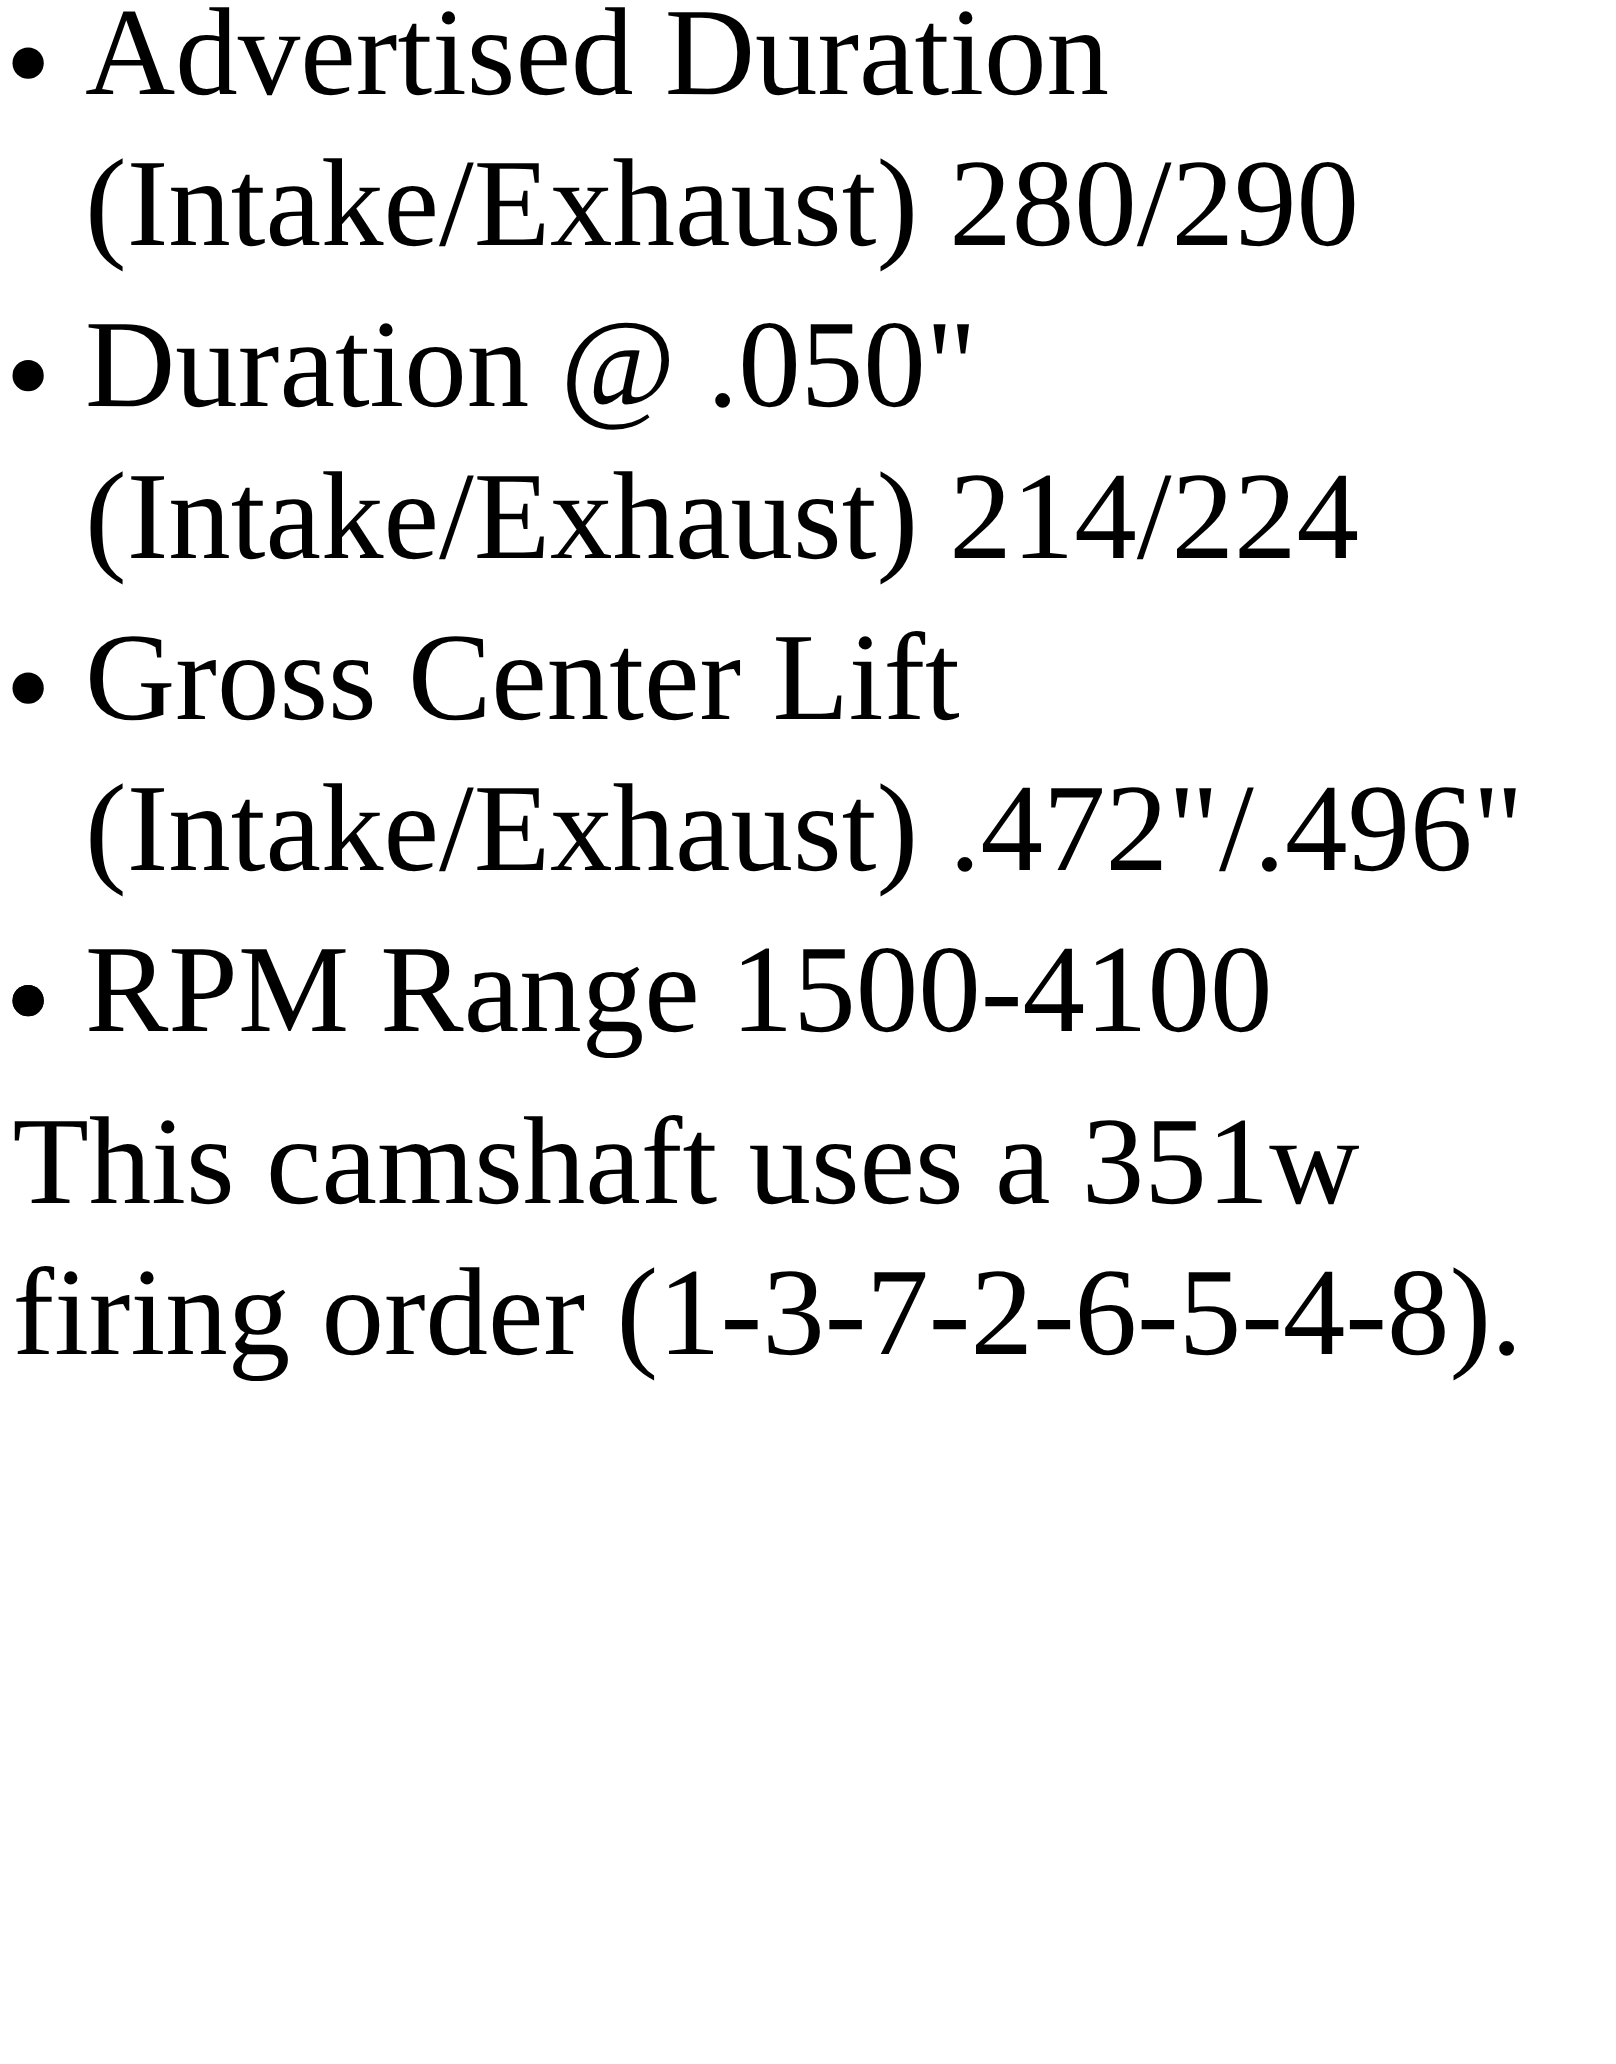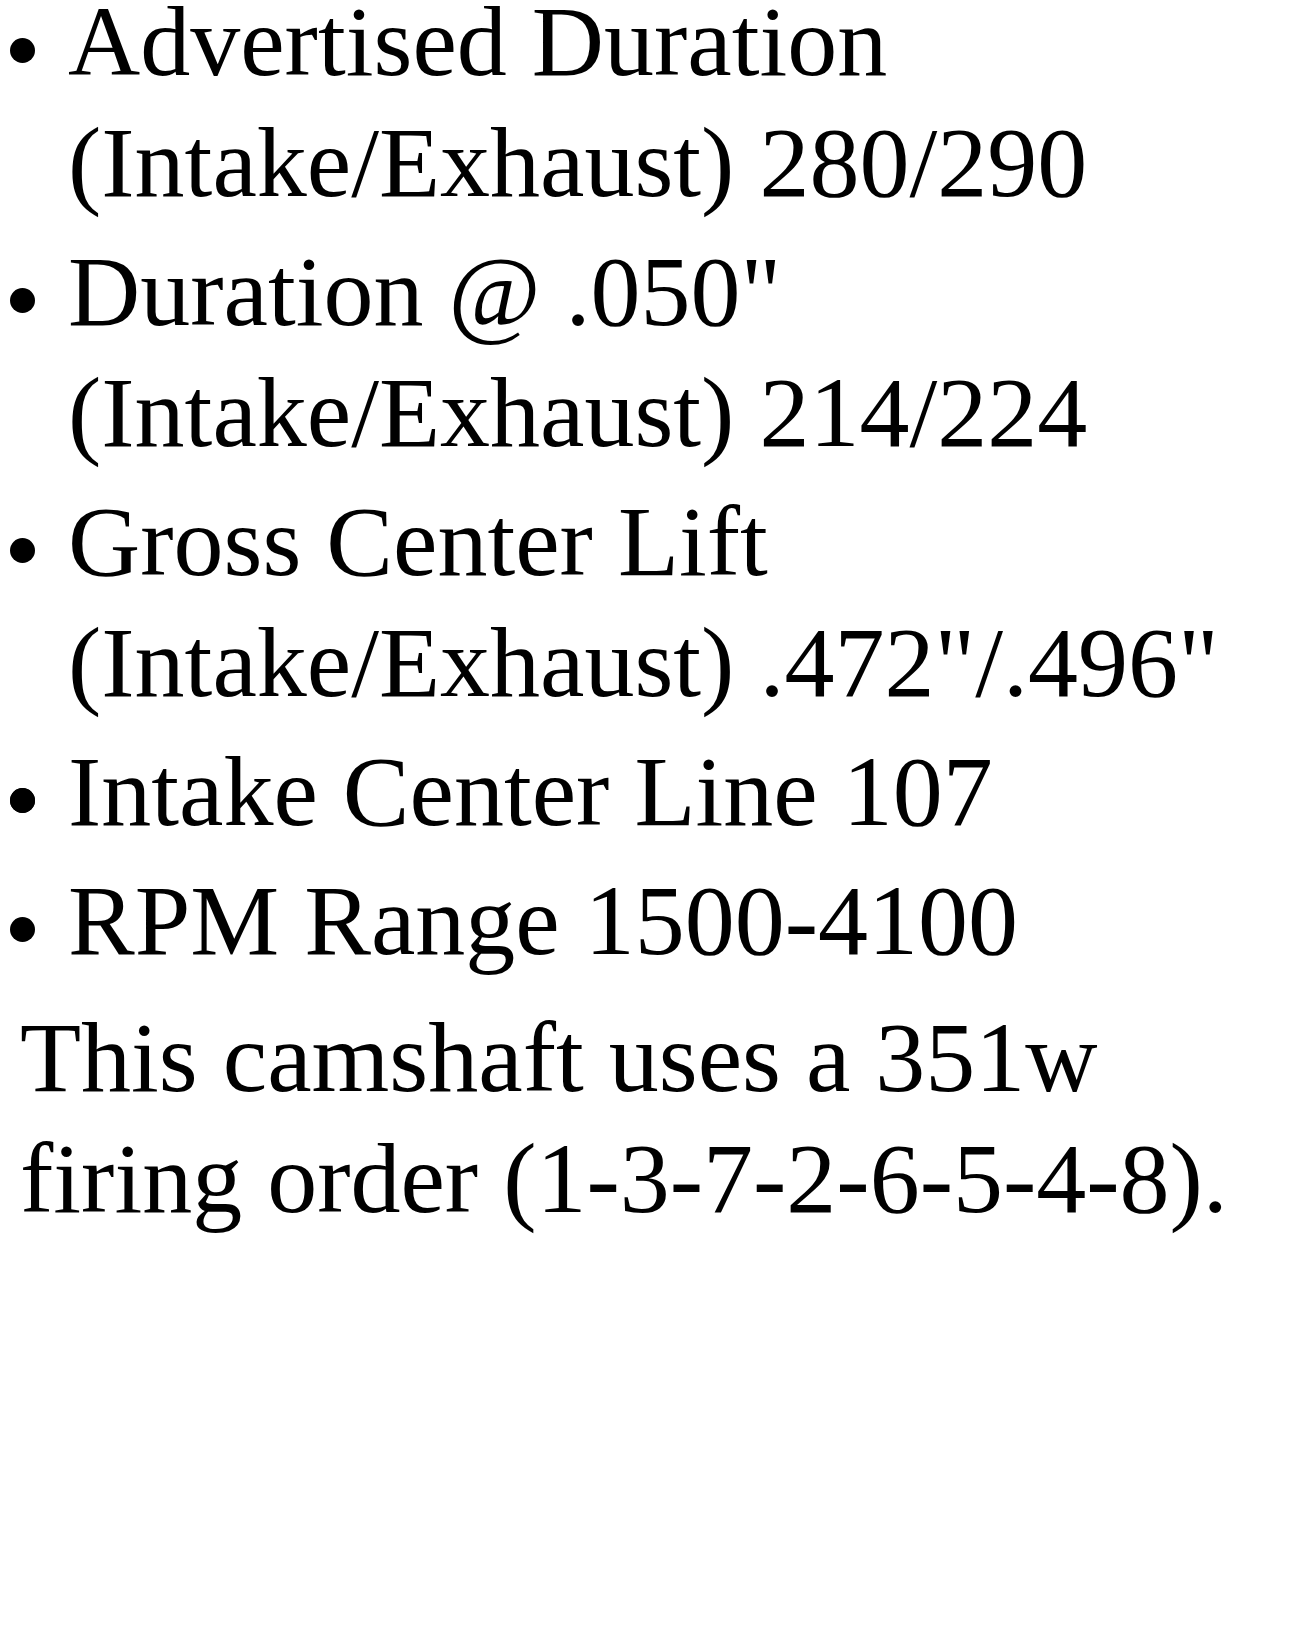--- a/index.html
+++ b/index.html
@@ -31,21 +31,21 @@
   .bullet {
     position: absolute;
     left: -58px;
     top: 57px;
     width: 25px;
     height: 25px;
     border-radius: 50%;
     background: currentColor;
   }
   p.note {
-    margin: 12px;
+    margin: 2px;
     padding-right: 32px;
   }
 </style>
 </head>
 <body>
 
 <div class="content">
   <ul class="specs">
     <li>
       <span class="bullet"></span>
@@ -57,21 +57,17 @@
     </li>
     <li>
       <span class="bullet"></span>
       <span>Gross Center Lift (Intake/Exhaust) .472"/.496"</span>
     </li>
     <li>
       <span class="bullet"></span>
     </li>
     <li>
       <span class="bullet"></span>
-      <span>Intake Center Line 107</span>
-    </li>
-    <li>
-      <span class="bullet"></span>
       <span>RPM Range 1500-4100</span>
     </li>
   </ul>
   <p class="note">This camshaft uses a 351w firing order (1-3-7-2-6-5-4-8).</p>
 </div>
 
 </body></html>

